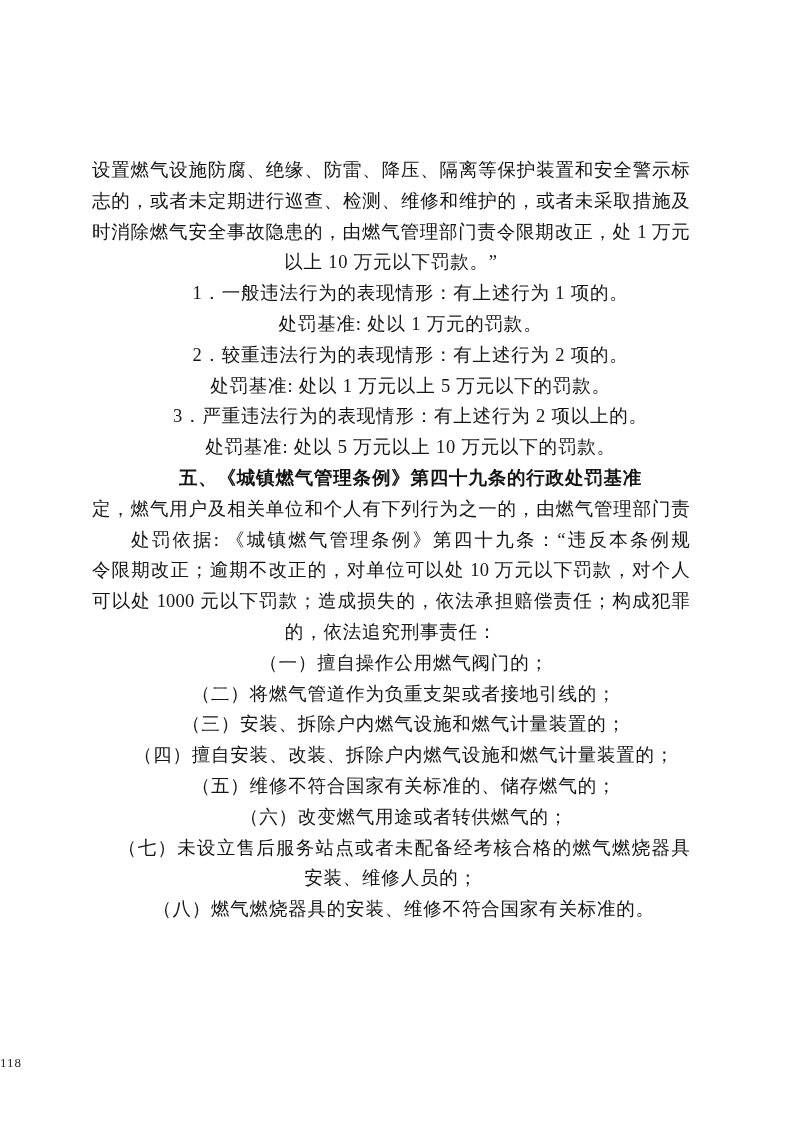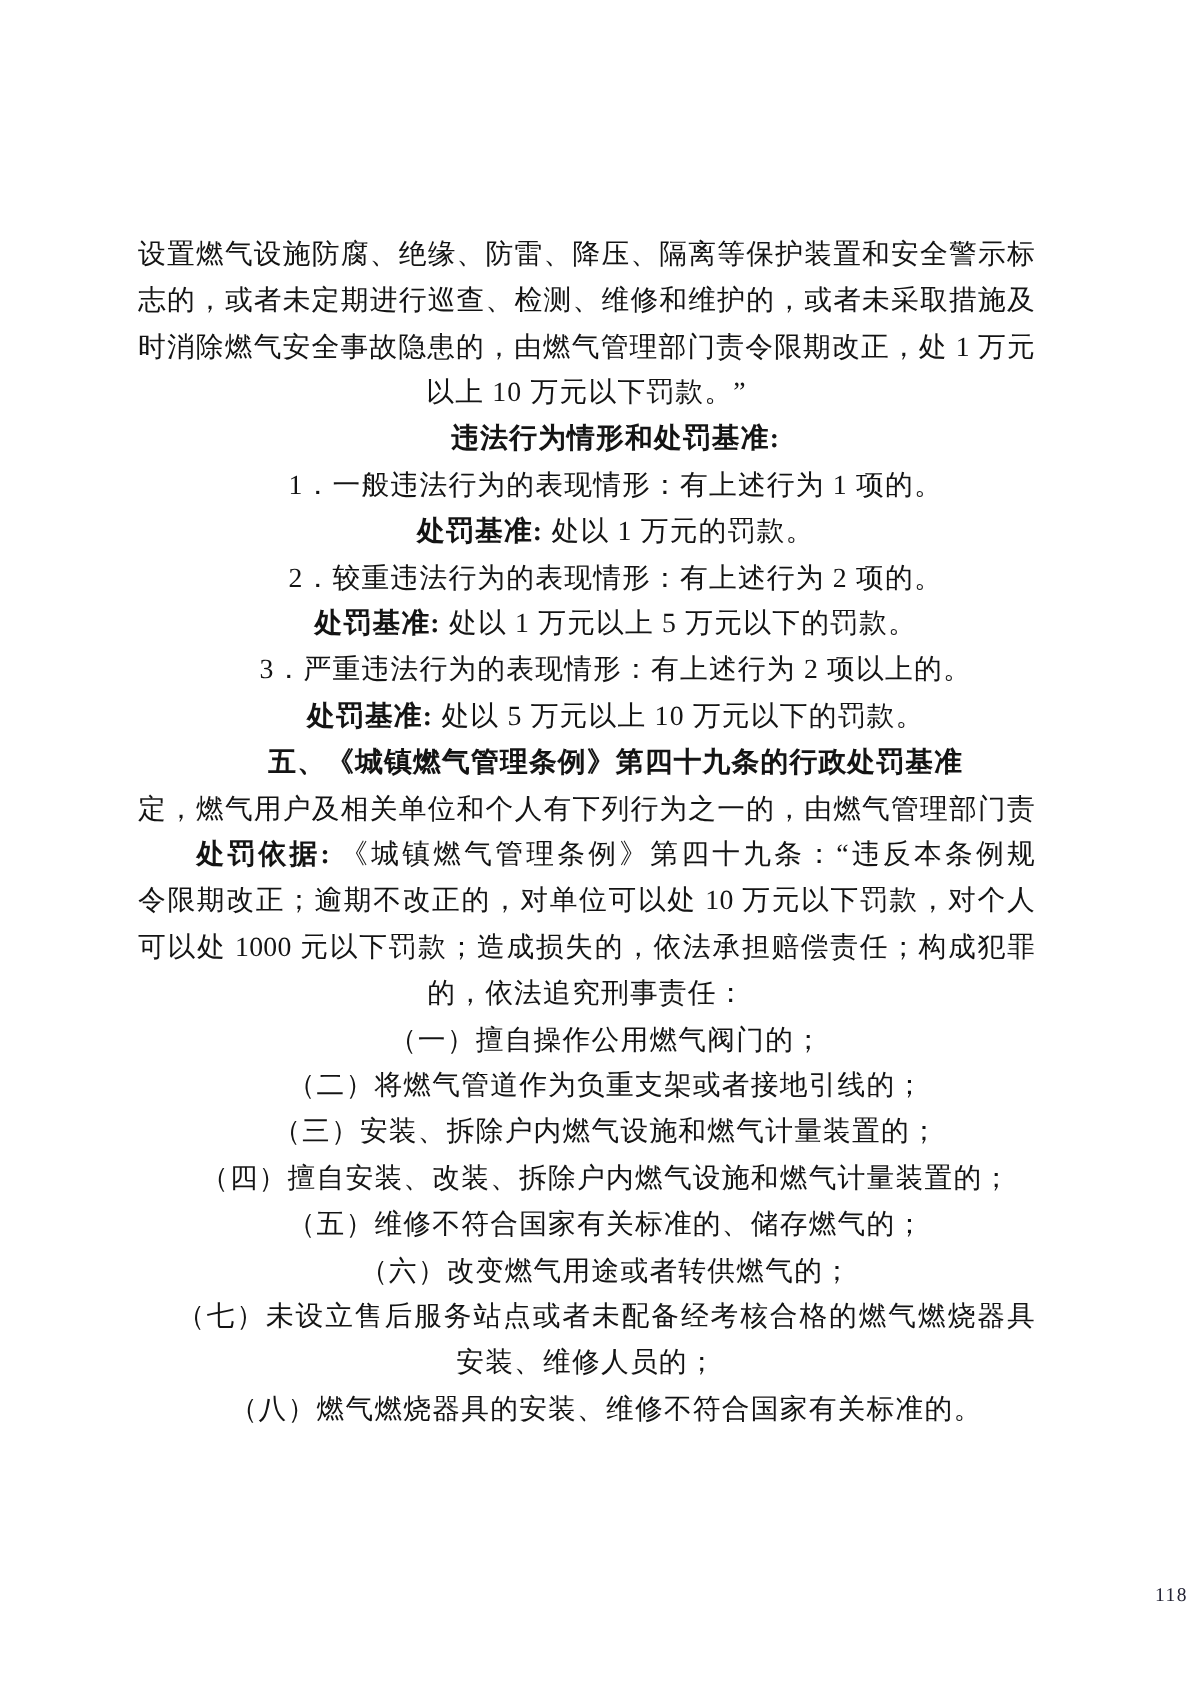--- a/index.html
+++ b/index.html
@@ -38,42 +38,41 @@
   }
   .line.fill {
     white-space: normal;
     letter-spacing: 0.2px;
     text-align: justify;
     text-align-last: justify;
   }
   .line.indent  { padding-left: 39px; }
   .line.indent1 { padding-left: 26px; }
   .line.bold    { font-weight: bold; }
-  .line b       { font-weight: bold; }
+  .line b       { font-weight: normal; }
   .page-number {
     position: absolute;
     left: 0;
     top: 1039px;
     width: 792px;
-    text-align: right;
+    text-align: left;
     font-size: 13px;
     letter-spacing: 1px;
     color: #222233;
   }
 </style>
 </head>
 <body>
 
 <div class="page">
   <div class="doc-body" id="doc-body">
       <div class="line fill">设置燃气设施防腐、绝缘、防雷、降压、隔离等保护装置和安全警示标</div>
       <div class="line fill">志的，或者未定期进行巡查、检测、维修和维护的，或者未采取措施及</div>
       <div class="line fill">时消除燃气安全事故隐患的，由燃气管理部门责令限期改正，处 1 万元</div>
       <div class="line">以上 10 万元以下罚款。”</div>
-      <div class="line indent bold">违法行为情形和处罚基准:</div>
       <div class="line indent">1．一般违法行为的表现情形：有上述行为 1 项的。</div>
       <div class="line indent"><b>处罚基准:</b> 处以 1 万元的罚款。</div>
       <div class="line indent">2．较重违法行为的表现情形：有上述行为 2 项的。</div>
       <div class="line indent"><b>处罚基准:</b> 处以 1 万元以上 5 万元以下的罚款。</div>
       <div class="line indent">3．严重违法行为的表现情形：有上述行为 2 项以上的。</div>
       <div class="line indent"><b>处罚基准:</b> 处以 5 万元以上 10 万元以下的罚款。</div>
       <div class="line indent bold">五、《城镇燃气管理条例》第四十九条的行政处罚基准</div>
       <div class="line fill">定，燃气用户及相关单位和个人有下列行为之一的，由燃气管理部门责</div>
       <div class="line indent fill"><b>处罚依据:</b> 《城镇燃气管理条例》第四十九条：“违反本条例规</div>
       <div class="line fill">令限期改正；逾期不改正的，对单位可以处 10 万元以下罚款，对个人</div>

